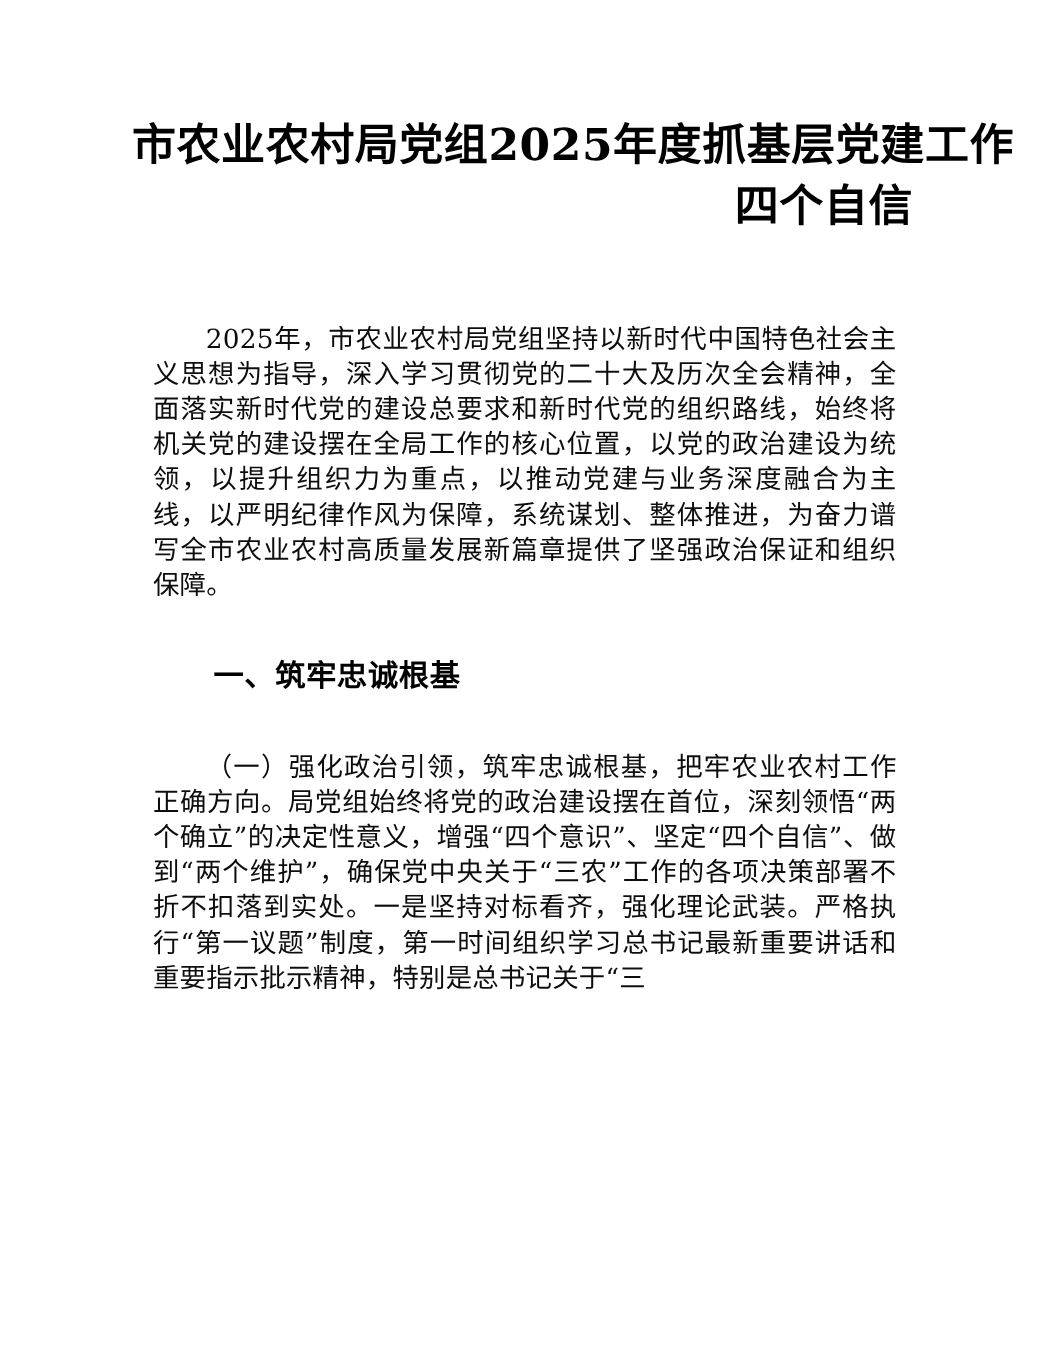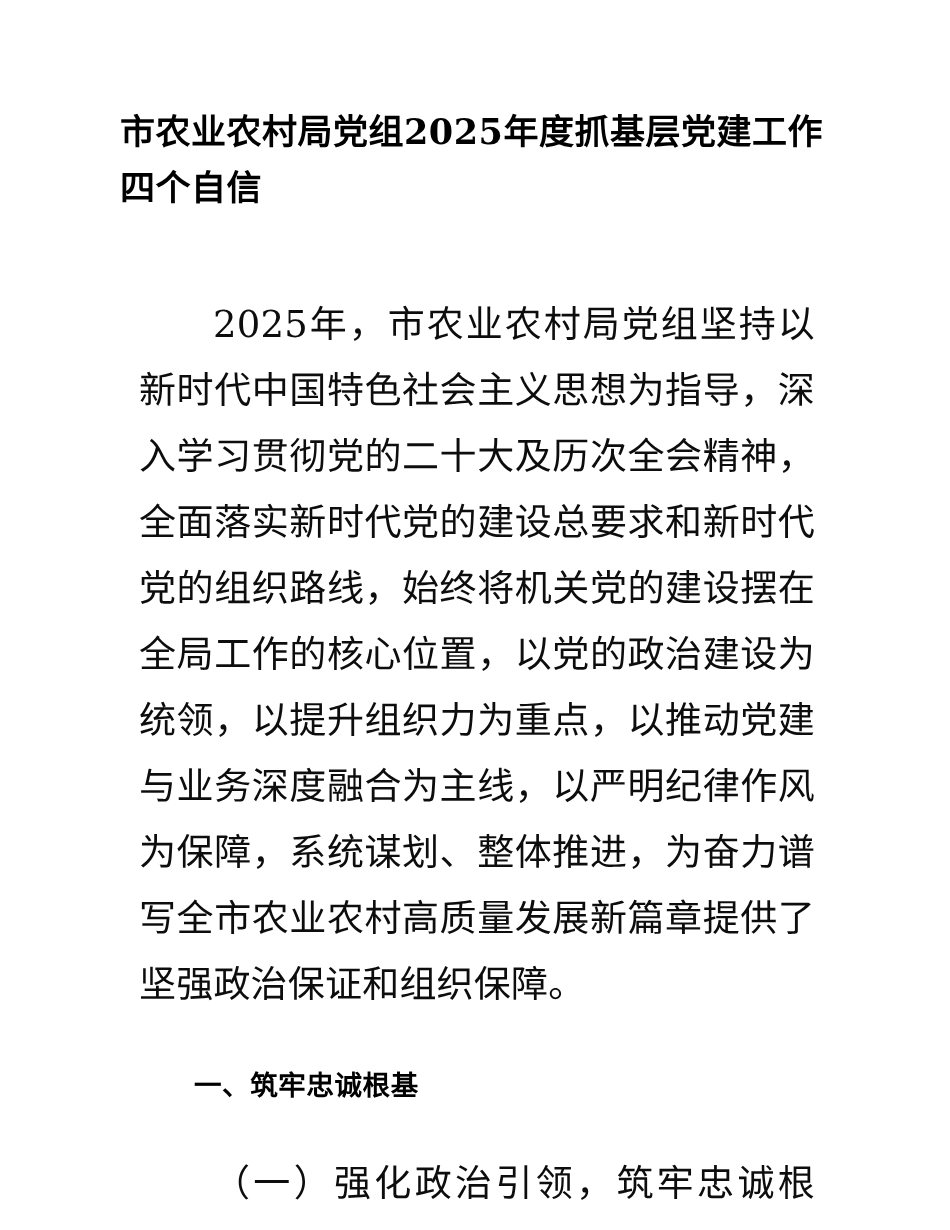--- a/index.html
+++ b/index.html
@@ -24,24 +24,24 @@
     background: #ffffff;
     box-sizing: border-box;
   }
 
   
   .doc-title {
     position: absolute;
     top: 104px;
     left: 120px;
     width: 710px;
-    text-align: left;
+    text-align: right;
     font-family: "DejaVu Serif", "Liberation Serif", serif;
     font-weight: 700;
-    font-size: 35px;
+    font-size: 40px;
     line-height: 56px;
     letter-spacing: 0.5px;
     color: #000000;
   }
   .doc-title .t-line {
     display: block;
     white-space: nowrap;
   }
 
   
@@ -49,22 +49,22 @@
     position: absolute;
     top: 292px;
     left: 139px;
     width: 676px;
   }
 
   p.para {
     margin: 0;
     padding: 0;
     font-family: "DejaVu Serif", "Liberation Serif", serif;
-    font-size: 37px;
-    line-height: 66px;
+    font-size: 24px;
+    line-height: 32px;
     text-align: justify;
     text-justify: inter-ideograph;
     text-indent: 2em;
     color: #0d0d0d;
     letter-spacing: 0.2px;
     word-break: break-all;
   }
 
   h2.section-heading {
     margin: 0;

